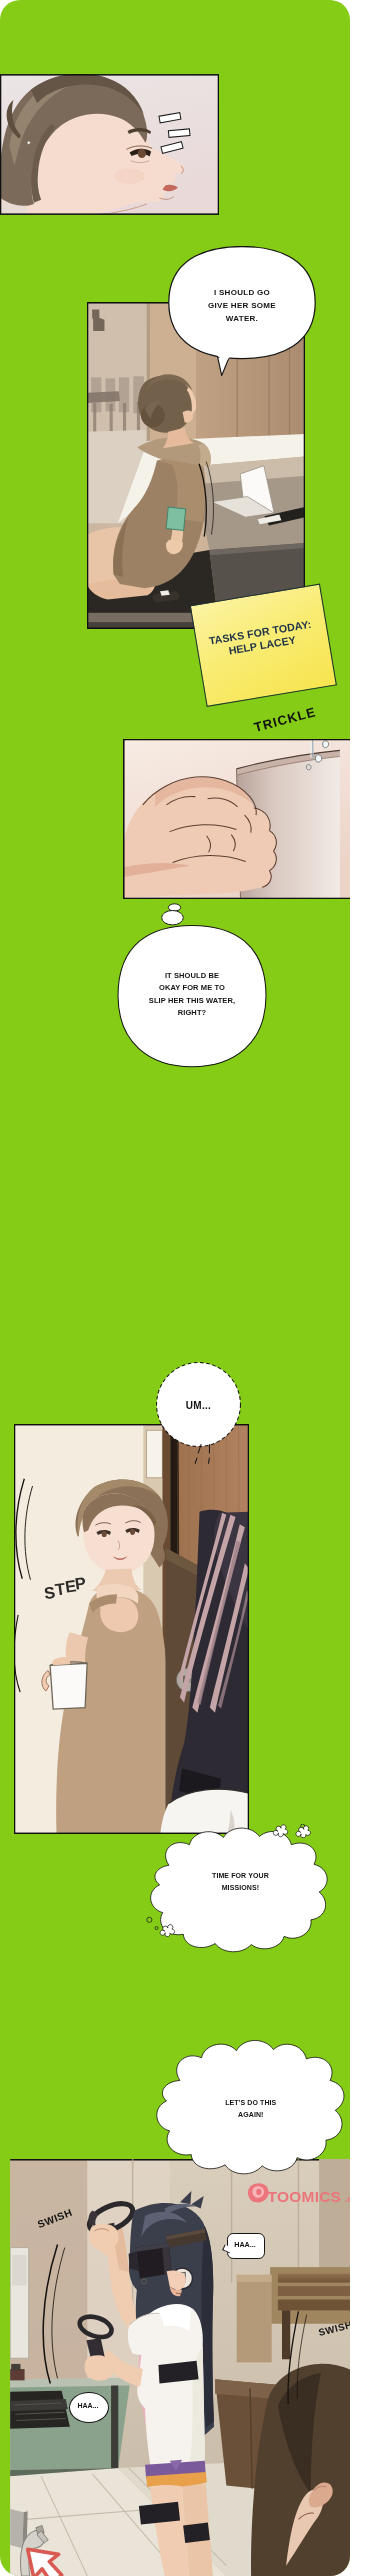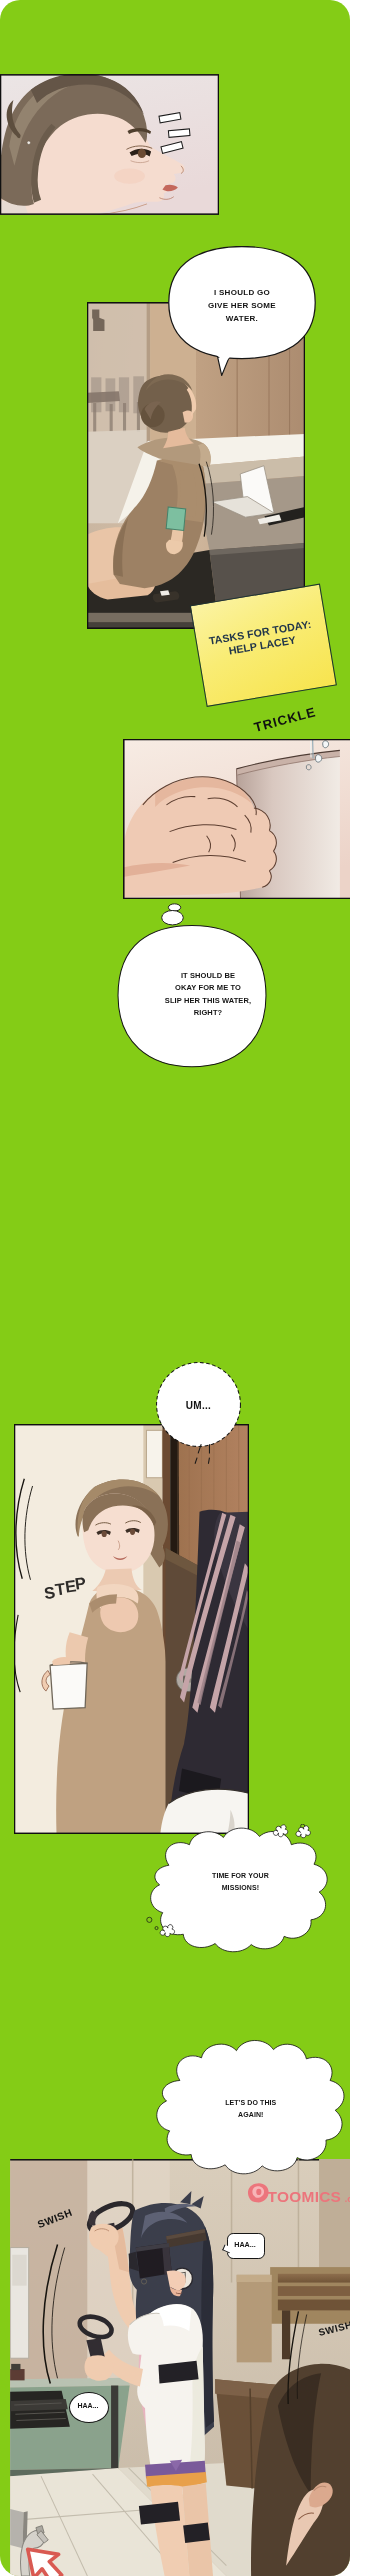--- a/index.html
+++ b/index.html
@@ -232,21 +232,21 @@
 <rect x="1" y="1" width="479" height="309" fill="none" stroke="#101010" stroke-width="3"></rect>
 </svg>
 </div>
 
 <div class="bub" style="left:117px;top:902px;width:150px;height:166px;">
 <svg width="150" height="166" viewBox="0 0 292 322">
 <ellipse cx="112" cy="10" rx="12" ry="7" fill="#fff" stroke="#161616" stroke-width="1.8"></ellipse>
 <ellipse cx="108" cy="30" rx="21" ry="14" fill="#fff" stroke="#161616" stroke-width="1.8"></ellipse>
 <path d="M146,45 C225,45 290,80 290,182 C290,272 230,320 146,320 C62,320 2,272 2,182 C2,80 67,45 146,45 Z" fill="#ffffff" stroke="#161616" stroke-width="2"></path>
 </svg>
-<div class="txt abs" style="left:16px;top:68px;width:150px;font-size:7.5px;line-height:12.4px;letter-spacing:0.1px;">IT SHOULD BE<br>OKAY FOR ME TO<br>SLIP HER THIS WATER,<br>RIGHT?</div>
+<div class="txt abs" style="left:0;top:68px;width:150px;font-size:7.5px;line-height:12.4px;letter-spacing:0.1px;">IT SHOULD BE<br>OKAY FOR ME TO<br>SLIP HER THIS WATER,<br>RIGHT?</div>
 </div>
 
 <div class="bub" style="left:155px;top:1361px;width:87px;height:87px;">
 <svg width="87" height="87" viewBox="0 0 168 168">
 <circle cx="84" cy="84" r="81" fill="#ffffff" stroke="#161616" stroke-width="2" stroke-dasharray="7 5"></circle>
 </svg>
 <svg class="abs" style="left:39px;top:82px;" width="20.6" height="26" viewBox="0 0 40 50">
 <path d="M14,2 L8,20 M6,28 L2,40" stroke="#161616" stroke-width="2" fill="none"></path>
 <path d="M30,2 L30,20 M30,28 L28,40" stroke="#161616" stroke-width="2" fill="none"></path>
 </svg>

